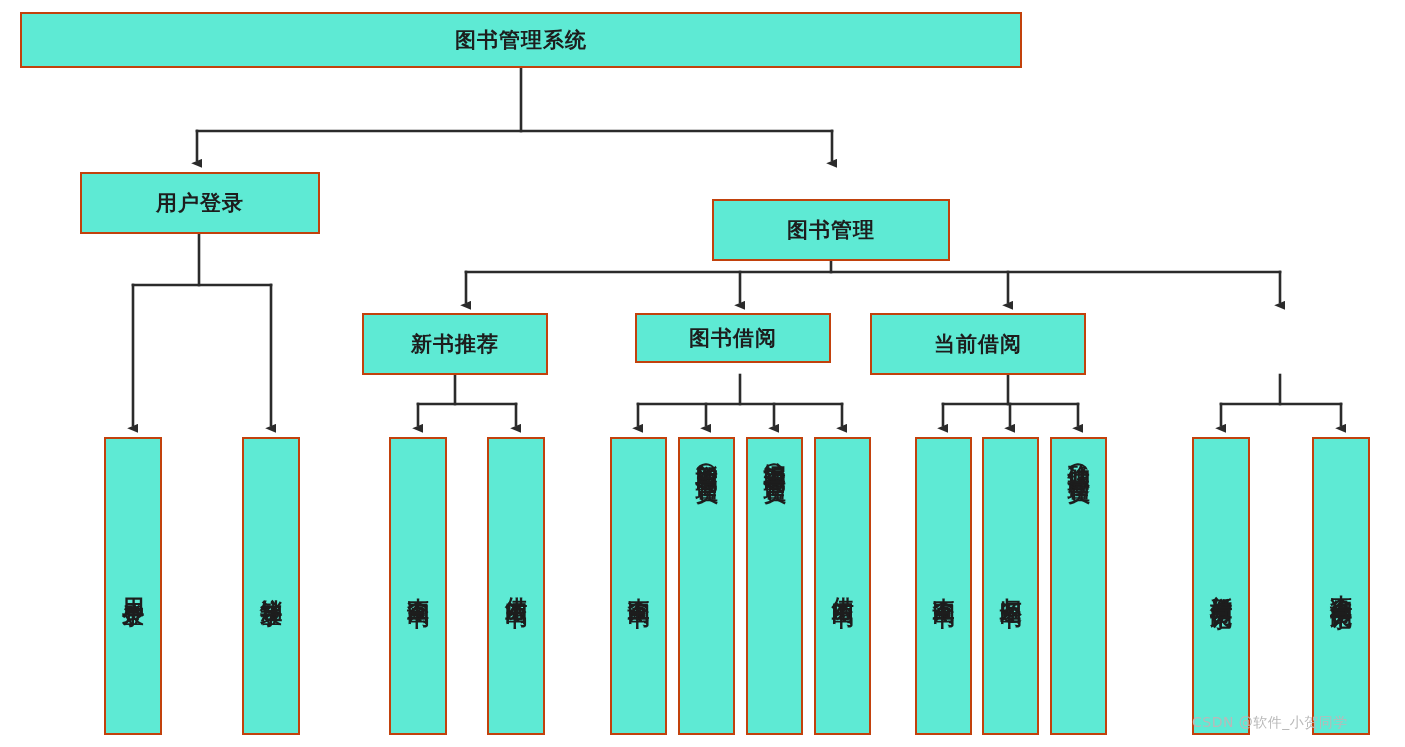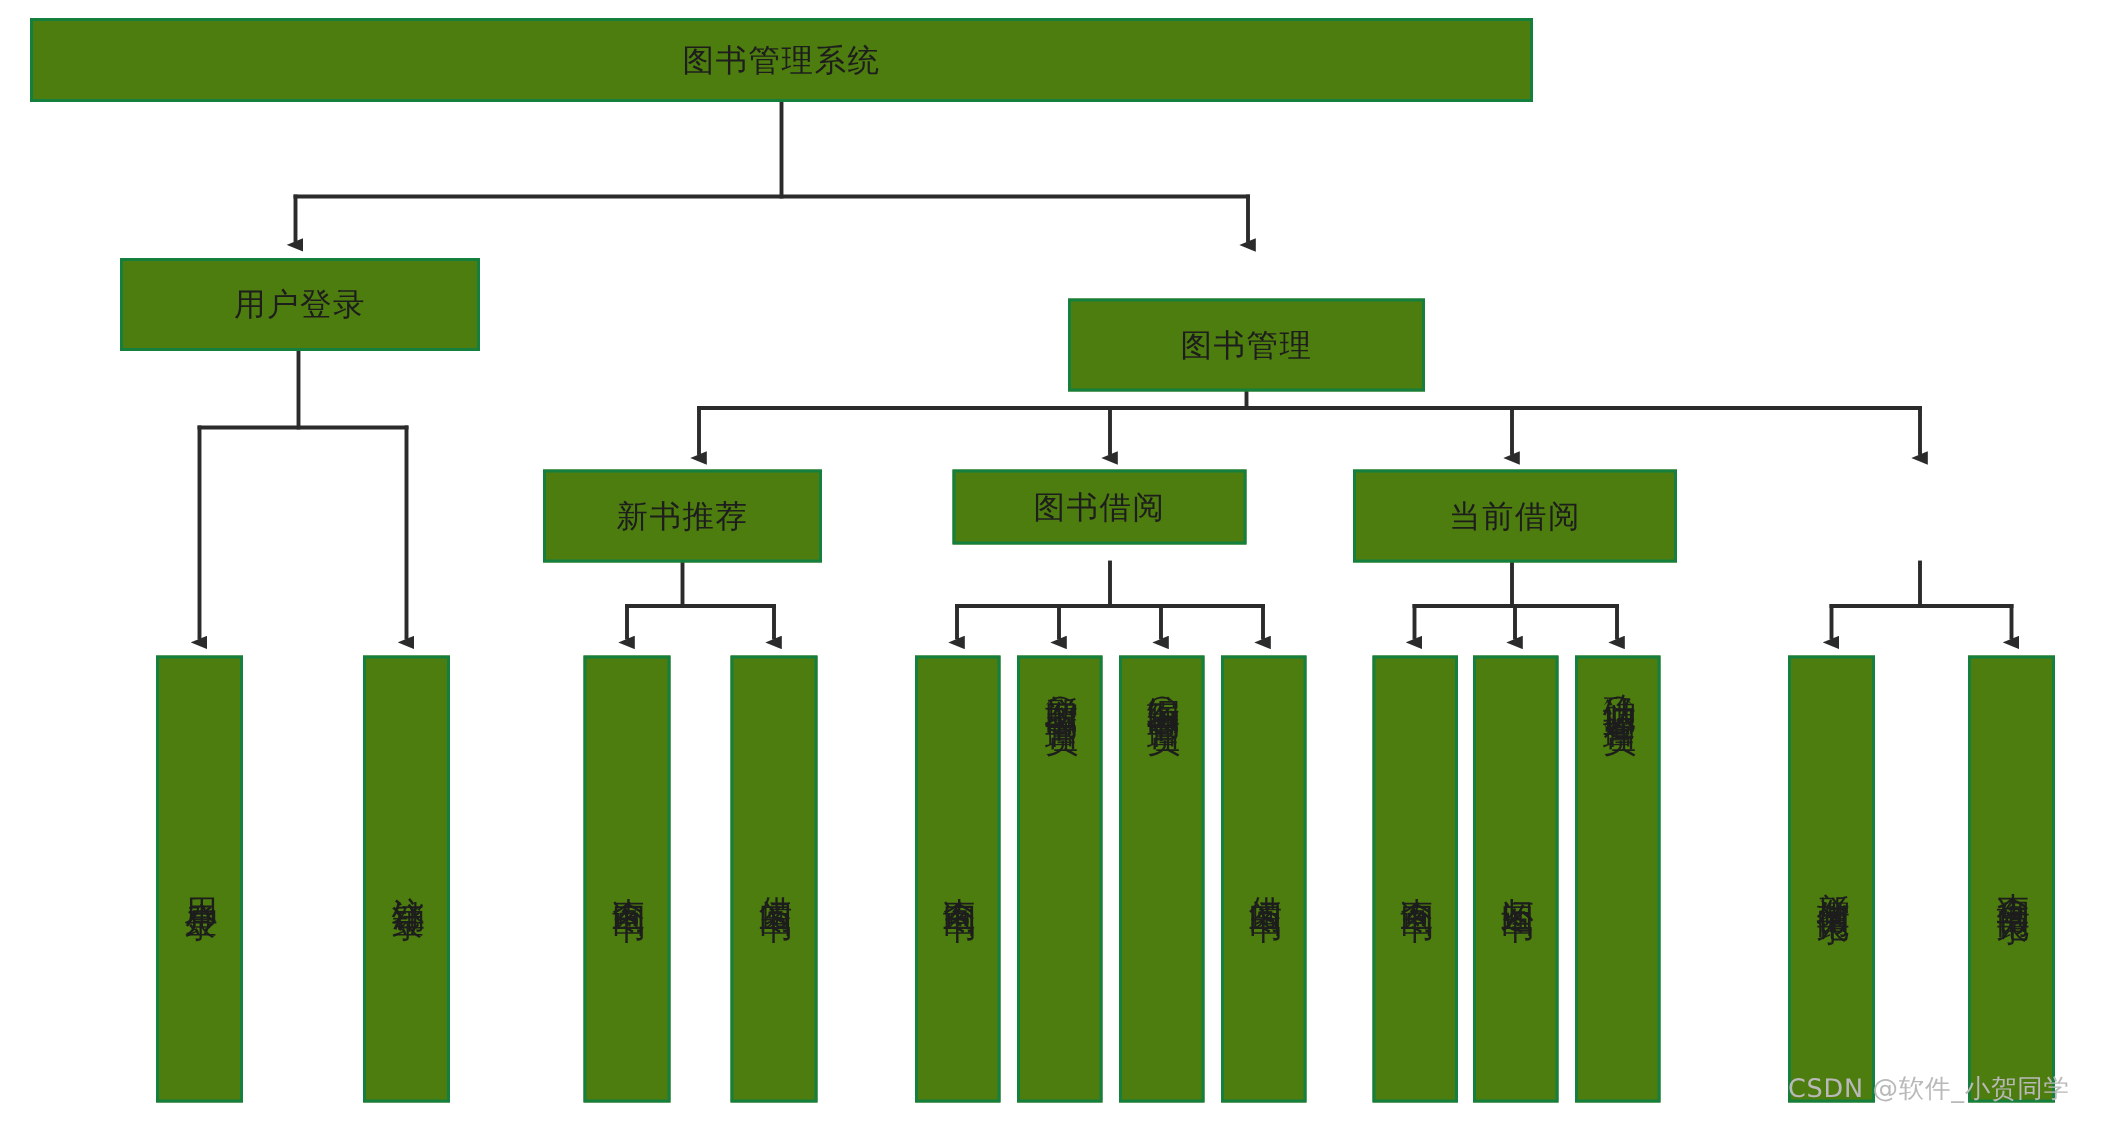--- a/index.html
+++ b/index.html
@@ -17,27 +17,28 @@
   }
   #edges{
     position:absolute;
     left:0;top:0;
     width:1405px;height:747px;
     pointer-events:none;
   }
   .node{
     position:absolute;
     box-sizing:border-box;
-    background:#4d7c0f;
-    border:2px solid #15803d;
+    background:#5eead4;
+    border:2px solid #c2410c;
     display:flex;
     align-items:center;
     justify-content:center;
     text-align:center;
     z-index:2;
+    font-weight:bold;
   }
   .node .label{
     font-size:21px;
     line-height:1.18;
     letter-spacing:1px;
     color:#1d1d1d;
     white-space:nowrap;
   }
   
   .node.vertical{
@@ -55,21 +56,21 @@
     max-height:100%;
   }
   .node.vertical.centered{
     align-items:center;
     padding-top:0;
   }
   #watermark{
     position:absolute;
     left:1192px;
     top:714px;
-    font-size:17px;
+    font-size:14px;
     color:#b9b9b9;
     letter-spacing:0.5px;
     white-space:nowrap;
     z-index:5;
     user-select:none;
   }
 </style>
 </head>
 <body>
 
@@ -135,21 +136,21 @@
   <div class="node" style="left:712px;top:172px;width:238px;height:62px;margin-top:27px;">
     <span class="label">图书管理</span>
   </div>
 
   <div class="node" style="left:362px;top:313px;width:186px;height:62px;">
     <span class="label">新书推荐</span>
   </div>
   <div class="node" style="left:635px;top:313px;width:196px;height:50px;">
     <span class="label">图书借阅</span>
   </div>
-  <div class="node" style="left:902px;top:313px;width:216px;height:62px;">
+  <div class="node" style="left:870px;top:313px;width:216px;height:62px;">
     <span class="label">当前借阅</span>
   </div>
 
   <div class="node vertical centered" style="left:104px;top:437px;width:58px;height:298px;">
     <span class="label">用户登录</span>
   </div>
   <div class="node vertical centered" style="left:242px;top:437px;width:58px;height:298px;">
     <span class="label">注销登录</span>
   </div>
 

